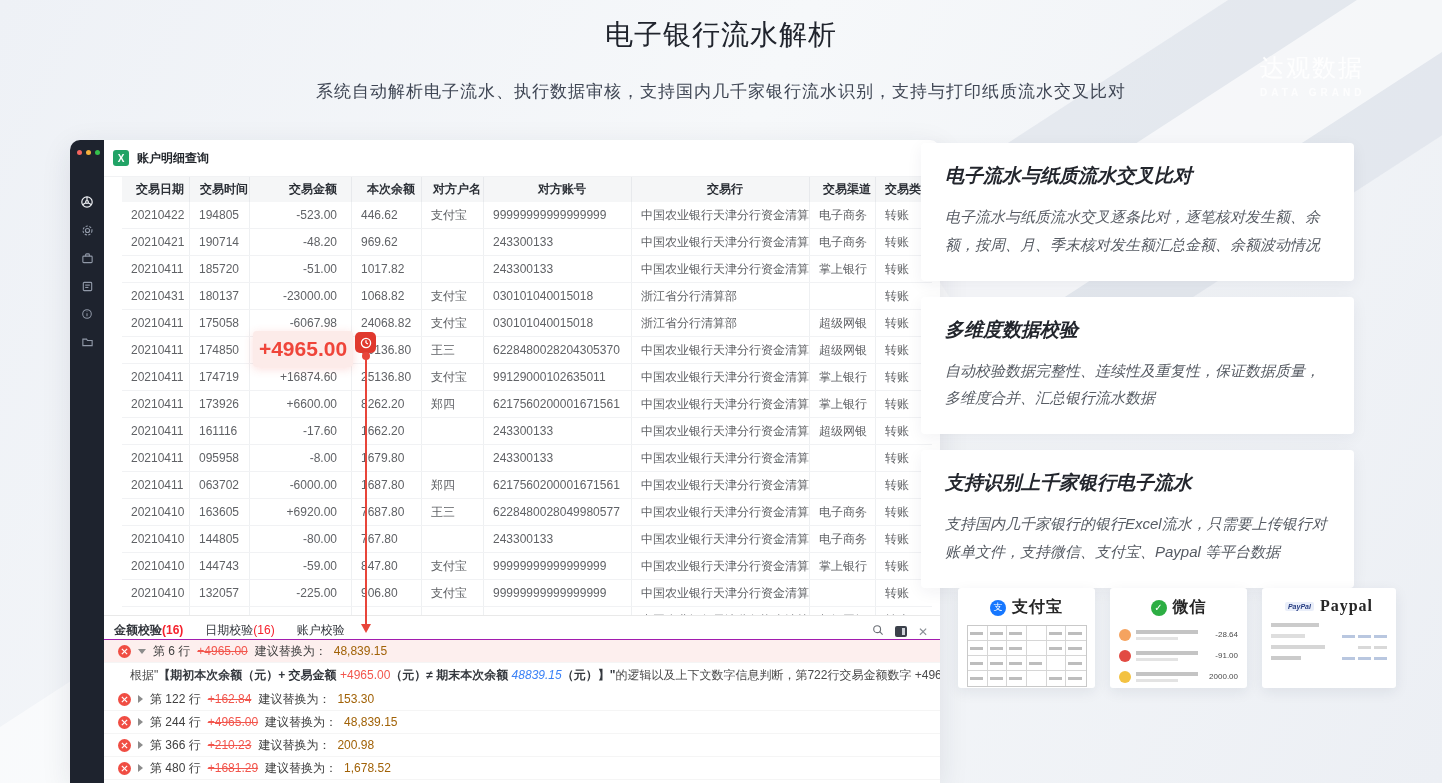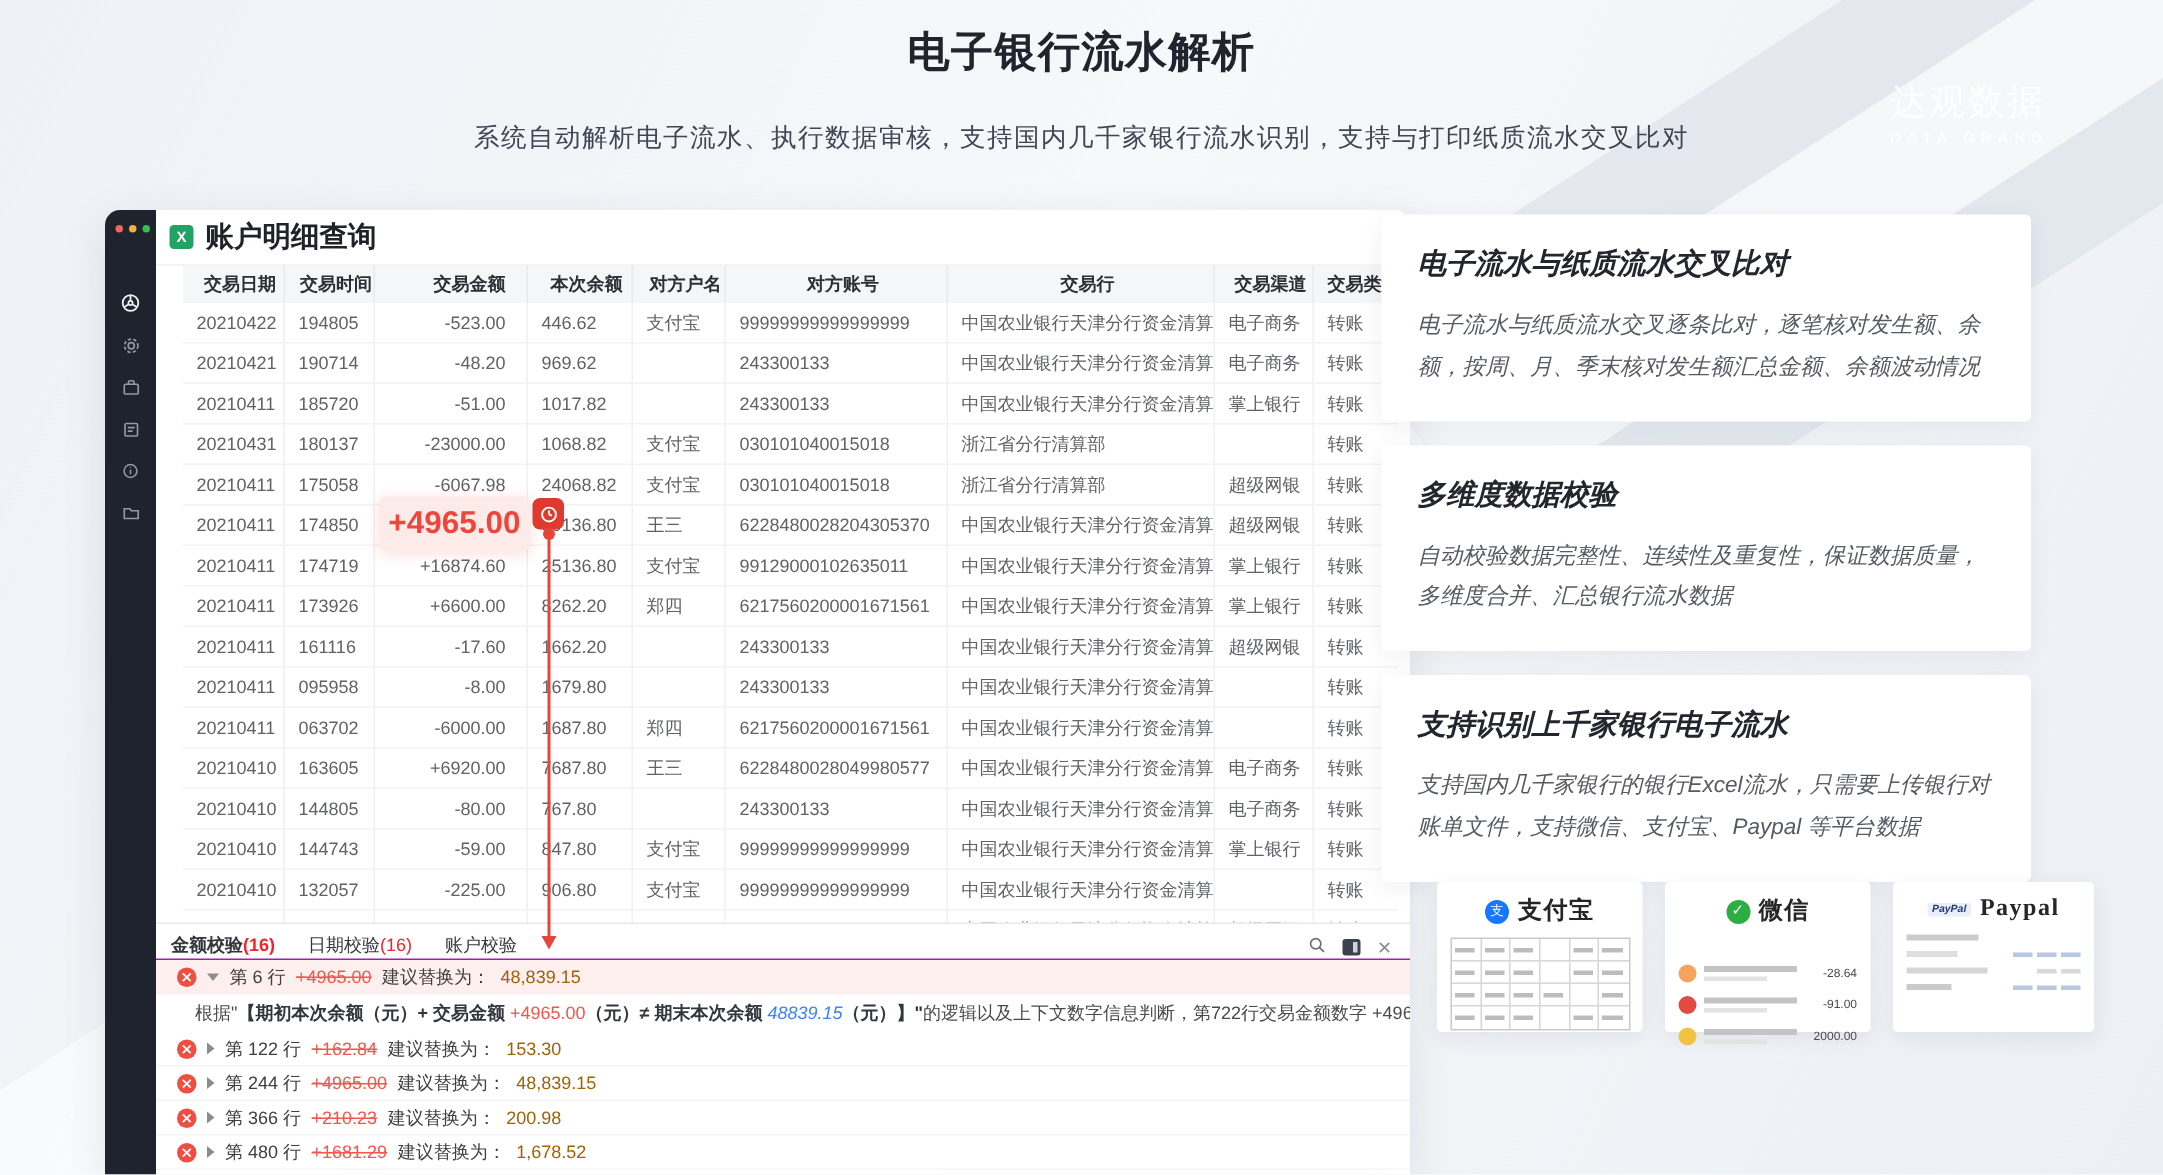--- a/index.html
+++ b/index.html
@@ -5,42 +5,42 @@
   html,body{margin:0;padding:0;}
   body{width:1442px;height:783px;overflow:hidden;position:relative;
        font-family:"Liberation Sans","DejaVu Sans",sans-serif;
        background:linear-gradient(115deg,#eef1f6 0%,#f6f8fa 45%,#eceff4 100%);}
   .streak{position:absolute;pointer-events:none;}
   .s1{width:980px;height:230px;left:880px;top:-70px;transform:rotate(-33deg);background:rgba(216,222,232,.55);}
   .s2{width:1300px;height:90px;left:520px;top:130px;transform:rotate(-33deg);background:rgba(255,255,255,.65);}
   .s3{width:900px;height:170px;left:-260px;top:620px;transform:rotate(-33deg);background:rgba(255,255,255,.55);}
 
   .hero{position:absolute;left:0;top:0;width:100%;text-align:center;}
-  .hero h1{margin:16px 0 0;font-size:28px;font-weight:700;color:#20242d;letter-spacing:1px;}
+  .hero h1{margin:16px 0 0;font-size:28px;font-weight:400;color:#20242d;letter-spacing:1px;}
   .hero p{margin:26px 0 0;font-size:17px;color:#3f4654;letter-spacing:1px;}
 
   .logo{position:absolute;left:1260px;top:52px;color:#fff;text-align:left;}
   .logo .cn{font-size:24px;font-weight:400;letter-spacing:2px;opacity:.95;}
   .logo .en{font-size:10px;font-weight:600;letter-spacing:4px;margin-top:3px;opacity:.85;}
 
   
   .window{position:absolute;left:70px;top:140px;width:870px;height:643px;background:#fff;
           border-radius:10px 10px 0 0;box-shadow:0 8px 30px rgba(25,35,60,.10);}
   .sidebar{position:absolute;left:0;top:0;width:34px;height:100%;background:#1e232e;border-radius:10px 0 0 0;}
   .dots{display:flex;gap:4px;padding:10px 0 0 7px;}
   .dot{width:5px;height:5px;border-radius:50%;}
   .dot.r{background:#f5655f;} .dot.y{background:#f5b13d;} .dot.g{background:#35c04c;}
   .side-icons{display:flex;flex-direction:column;align-items:center;gap:15px;margin-top:40px;}
   .side-icons svg{display:block;}
 
   .content{position:absolute;left:34px;top:0;width:836px;height:100%;}
   .tabbar{height:36px;display:flex;align-items:center;padding-left:9px;border-bottom:1px solid #f1f2f4;}
   .xls{width:16px;height:16px;border-radius:3px;background:#21a366;color:#fff;font-size:10px;font-weight:700;
        display:flex;align-items:center;justify-content:center;}
-  .tabname{margin-left:8px;font-size:19px;font-weight:700;color:#1f2329;}
+  .tabname{margin-left:8px;font-size:12px;font-weight:700;color:#1f2329;}
 
   .table{margin-left:18px;width:810px;font-size:12px;}
   .trow,.thead{display:grid;grid-template-columns:68px 60px 102px 70px 62px 148px 178px 66px 56px;}
   .thead{background:#f5f6f7;height:25px;line-height:25px;font-weight:700;color:#2b2f36;}
   .trow{height:26px;line-height:26px;color:#606266;border-bottom:1px solid #f1f2f4;}
   .td,.th{padding-left:9px;white-space:nowrap;overflow:hidden;border-right:1px solid #eef0f2;}
   .th{border-right:1px solid #e7e9ec;text-align:center;}
   .td:nth-child(3),.th:nth-child(3){text-align:right;padding-right:14px;padding-left:0;}
   .td:last-child,.th:last-child{border-right:none;}
 
@@ -90,21 +90,21 @@
   .micon{width:16px;height:16px;border-radius:50%;color:#fff;font-size:9px;display:flex;align-items:center;justify-content:center;flex:none;}
   .micon.ali{background:#1677ff;}
   .micon.wx{background:#2dae43;font-size:10px;}
   .pp-badge{background:#e9eef9;border-radius:2px;padding:1px 3px;font-size:7px;font-style:italic;font-weight:700;color:#253b80;}
   .aligrid{margin-top:7px;width:118px;height:60px;display:grid;grid-template-columns:repeat(6,1fr);grid-template-rows:repeat(4,1fr);
            border:1px solid #c9c9c9;}
   .aligrid div{border-right:1px solid #d6d6d6;border-bottom:1px solid #d6d6d6;position:relative;}
   .aligrid div:nth-child(6n){border-right:none;}
   .aligrid div:nth-child(n+19){border-bottom:none;}
   .aligrid div.f::after{content:"";position:absolute;left:2px;top:40%;width:70%;height:3px;background:#bdbdbd;}
-  .wxlist{margin-top:20px;}
+  .wxlist{margin-top:6px;}
   .wxitem{display:flex;align-items:center;gap:5px;height:21px;}
   .wxic{width:12px;height:12px;border-radius:50%;flex:none;}
   .wxbars{flex:1;}
   .wxb1{width:62px;height:4px;background:#c4c4c4;}
   .wxb2{width:42px;height:3px;background:#e3e3e3;margin-top:3px;}
   .wxamt{font-size:8px;color:#4a4a4a;}
   .receipt{margin-top:8px;}
   .rrow{display:flex;align-items:center;justify-content:space-between;margin-bottom:7px;}
   .rbar{height:4px;background:#cbcbcb;}
   .rgroup{display:flex;gap:3px;}

